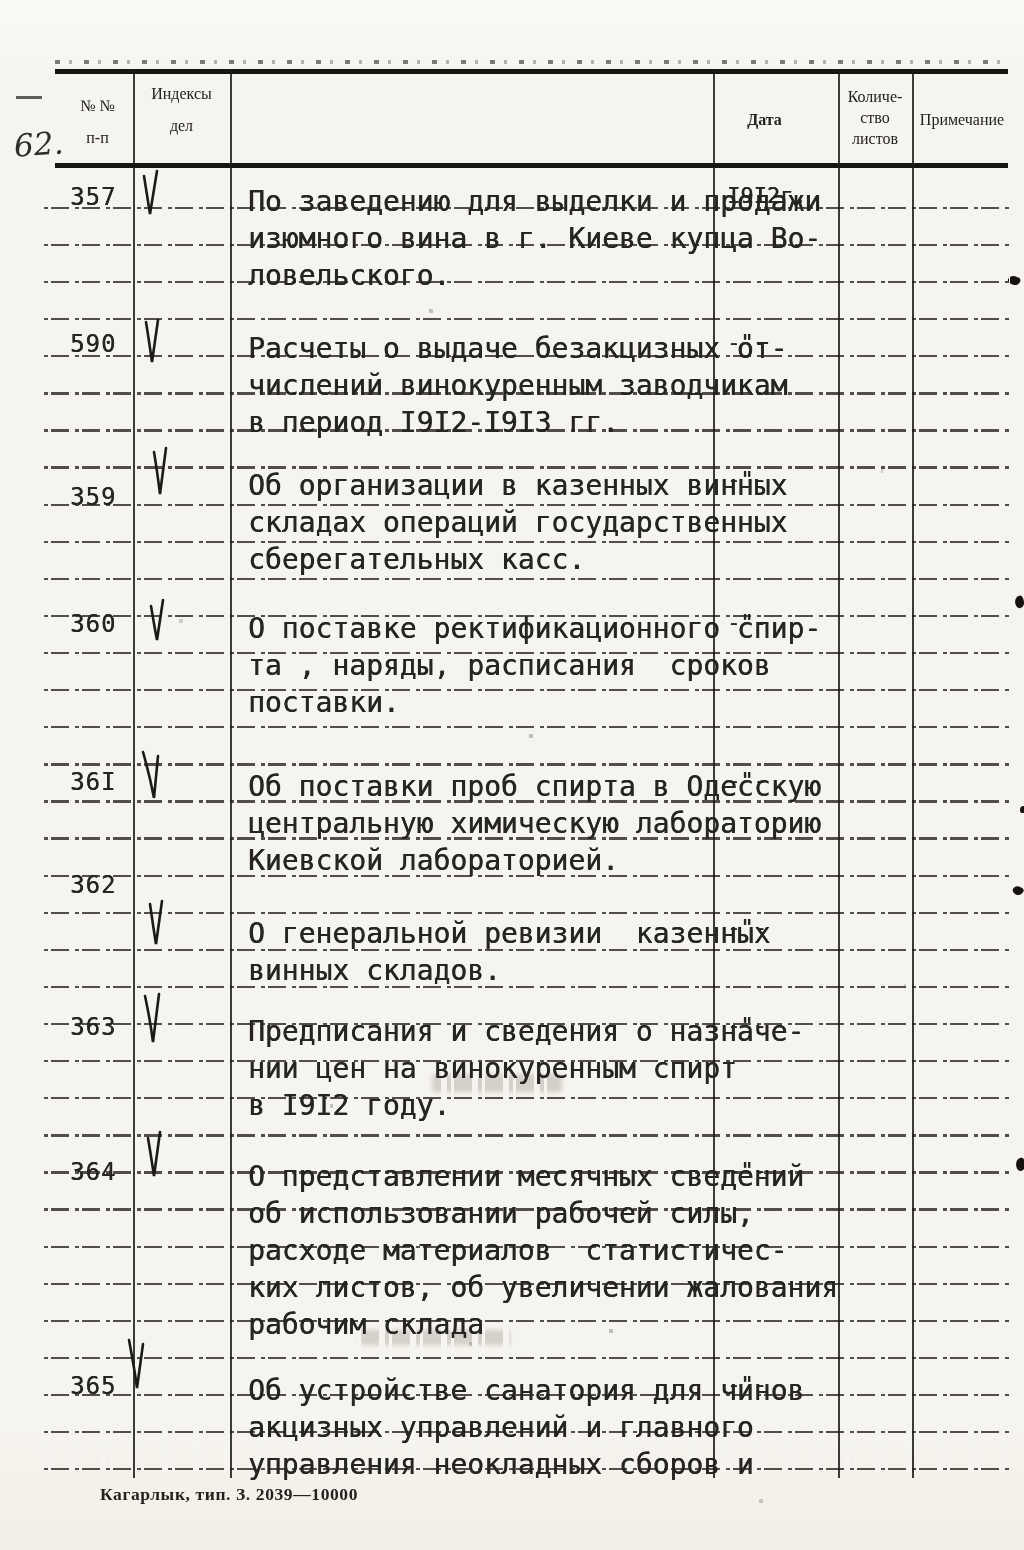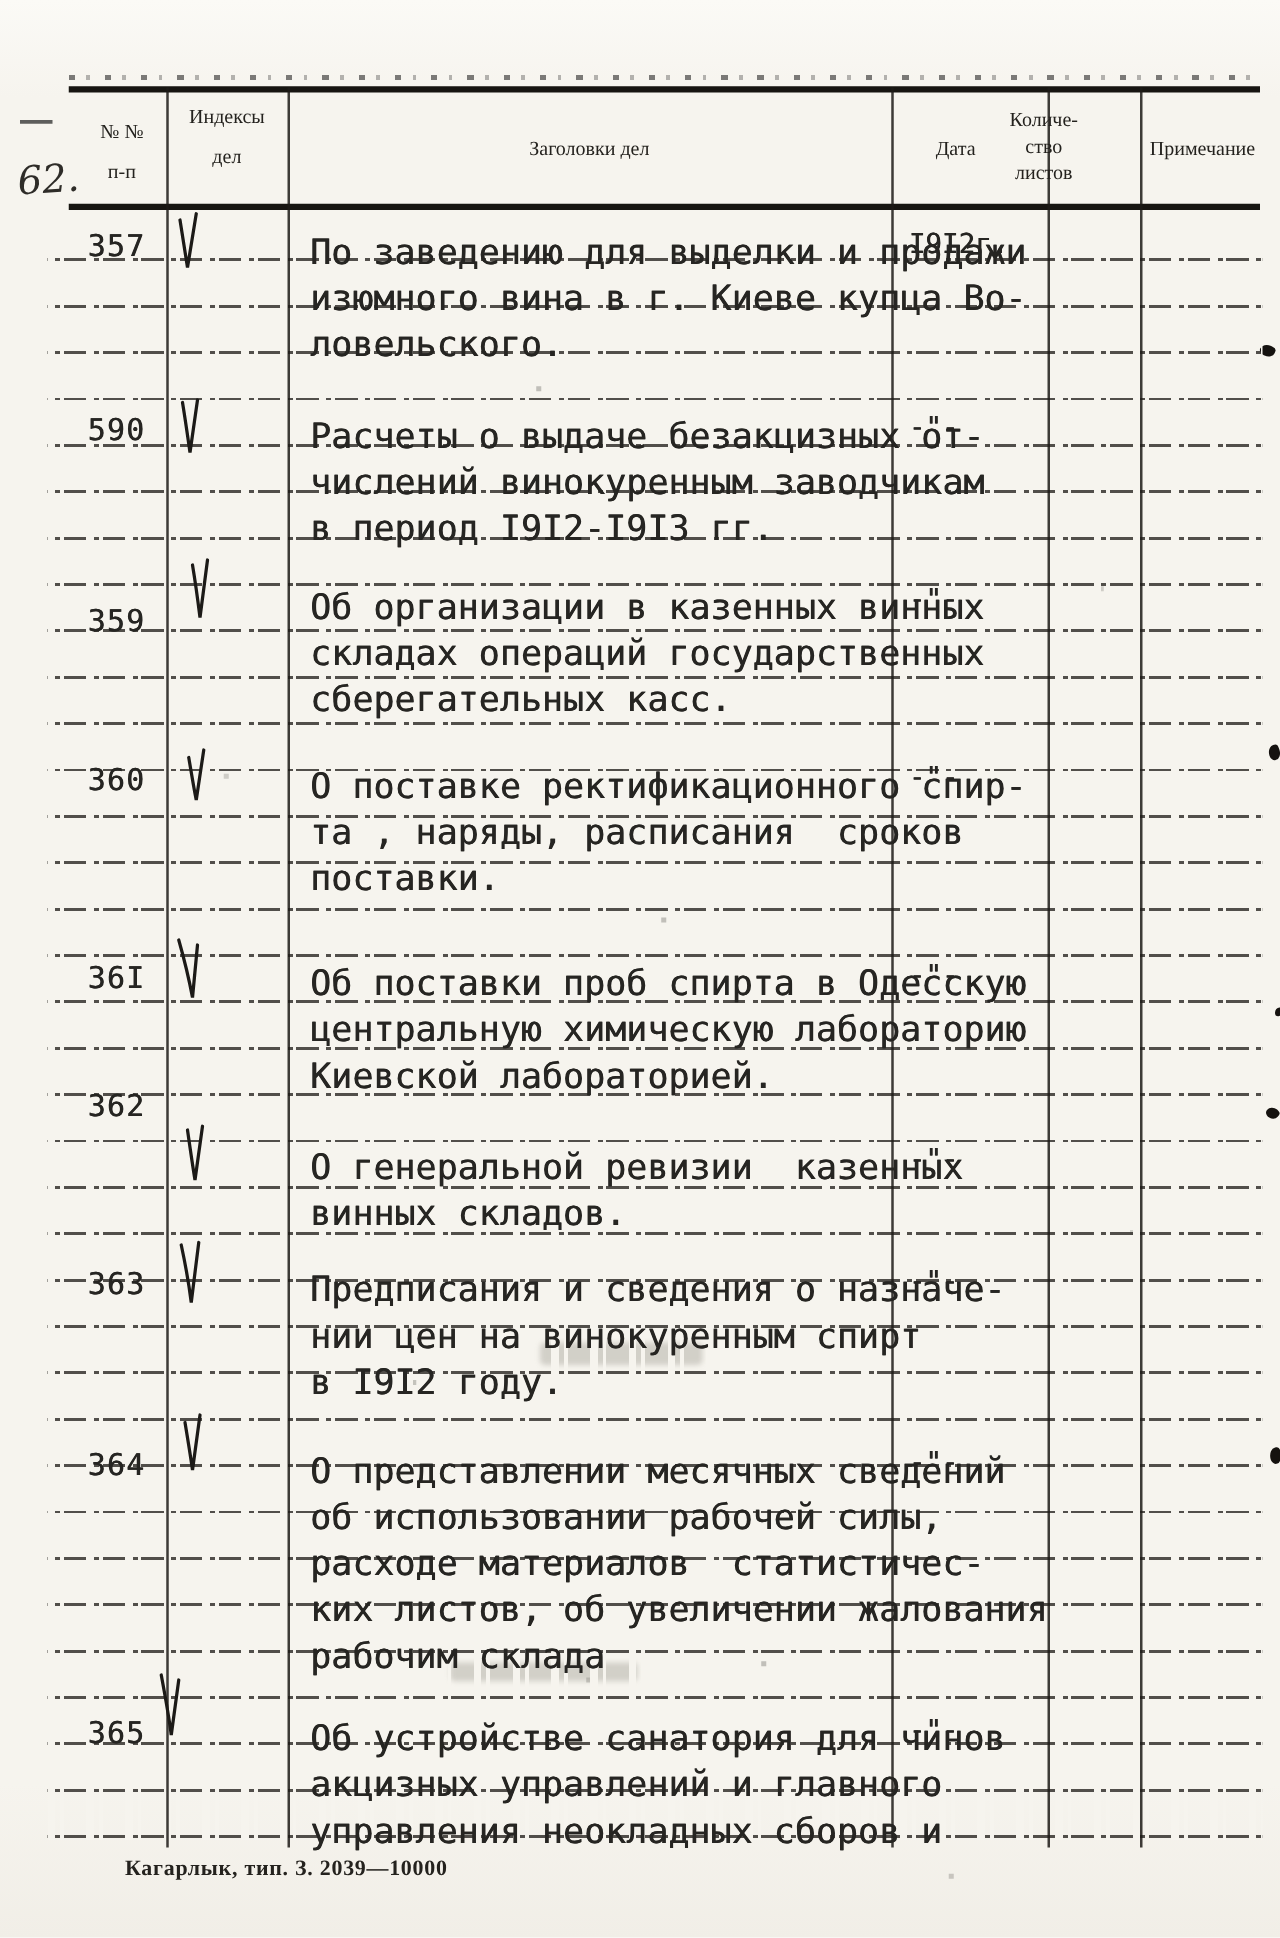--- a/index.html
+++ b/index.html
@@ -39,22 +39,22 @@
     background-image:
       repeating-linear-gradient(to right,#f6f4ee 0 6px,transparent 6px 10px,#f6f4ee 10px 13px,transparent 13px 31px),
       repeating-linear-gradient(to bottom,transparent 0 34.8px,rgba(40,37,33,.8) 34.8px 37.1px);}
 
   
   .hcell{position:absolute;font-family:"Liberation Serif", serif;font-size:16px;
     color:#24221e;text-align:center;white-space:pre;line-height:32px;}
   .h1{left:62px;top:90px;width:71px;}
   .h2{left:133px;top:78px;width:97px;}
   .h3{left:230px;top:104px;width:483px;}
-  .h4{left:713px;top:104px;width:103px;}
-  .h5{left:798px;top:86px;width:74px;line-height:21px;text-align:center;}
+  .h4{left:713px;top:104px;width:103px;font-weight:bold;}
+  .h5{left:838px;top:86px;width:74px;line-height:21px;text-align:center;}
   .h6{left:912px;top:104px;width:100px;}
 
   
   .pagenum{position:absolute;left:14px;top:126px;font-family:"DejaVu Serif", serif;
     font-style:italic;font-size:31px;color:#2e2c28;transform:rotate(-4deg);}
   .check{position:absolute;width:22px;height:52px;}
   .check path{stroke:#1c1a17;stroke-width:2.6;fill:none;stroke-linecap:round;}
 
   
   .num{position:absolute;left:70px;font-size:24px;letter-spacing:1px;
@@ -90,21 +90,20 @@
   <div class="vline v1"></div>
   <div class="vline v2"></div>
   <div class="vline v3"></div>
   <div class="vline v4"></div>
   <div class="vline v5"></div>
 
   <div class="hcell h1">№ №
 п-п</div>
   <div class="hcell h2">Индексы
 дел</div>
-  <div class="hcell h3">Заголовки дел</div>
   <div class="hcell h4">Дата</div>
   <div class="hcell h5">Количе-
 ство
 листов</div>
   <div class="hcell h6">Примечание</div>
 
   <div>
     <div class="num" style="top:183px">357</div>
     <svg class="check" style="left:140px;top:168px" viewBox="0 0 22 52">
         <path d="M4 8 C6 20 8 34 10 46 L17 3"></path>

